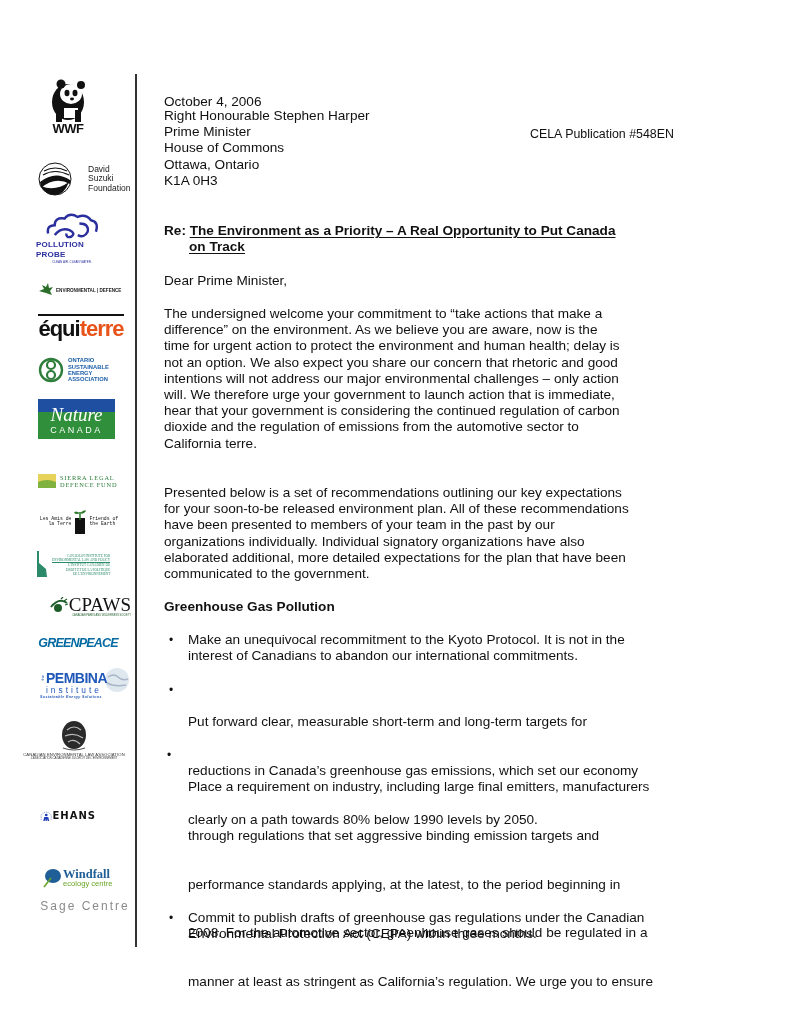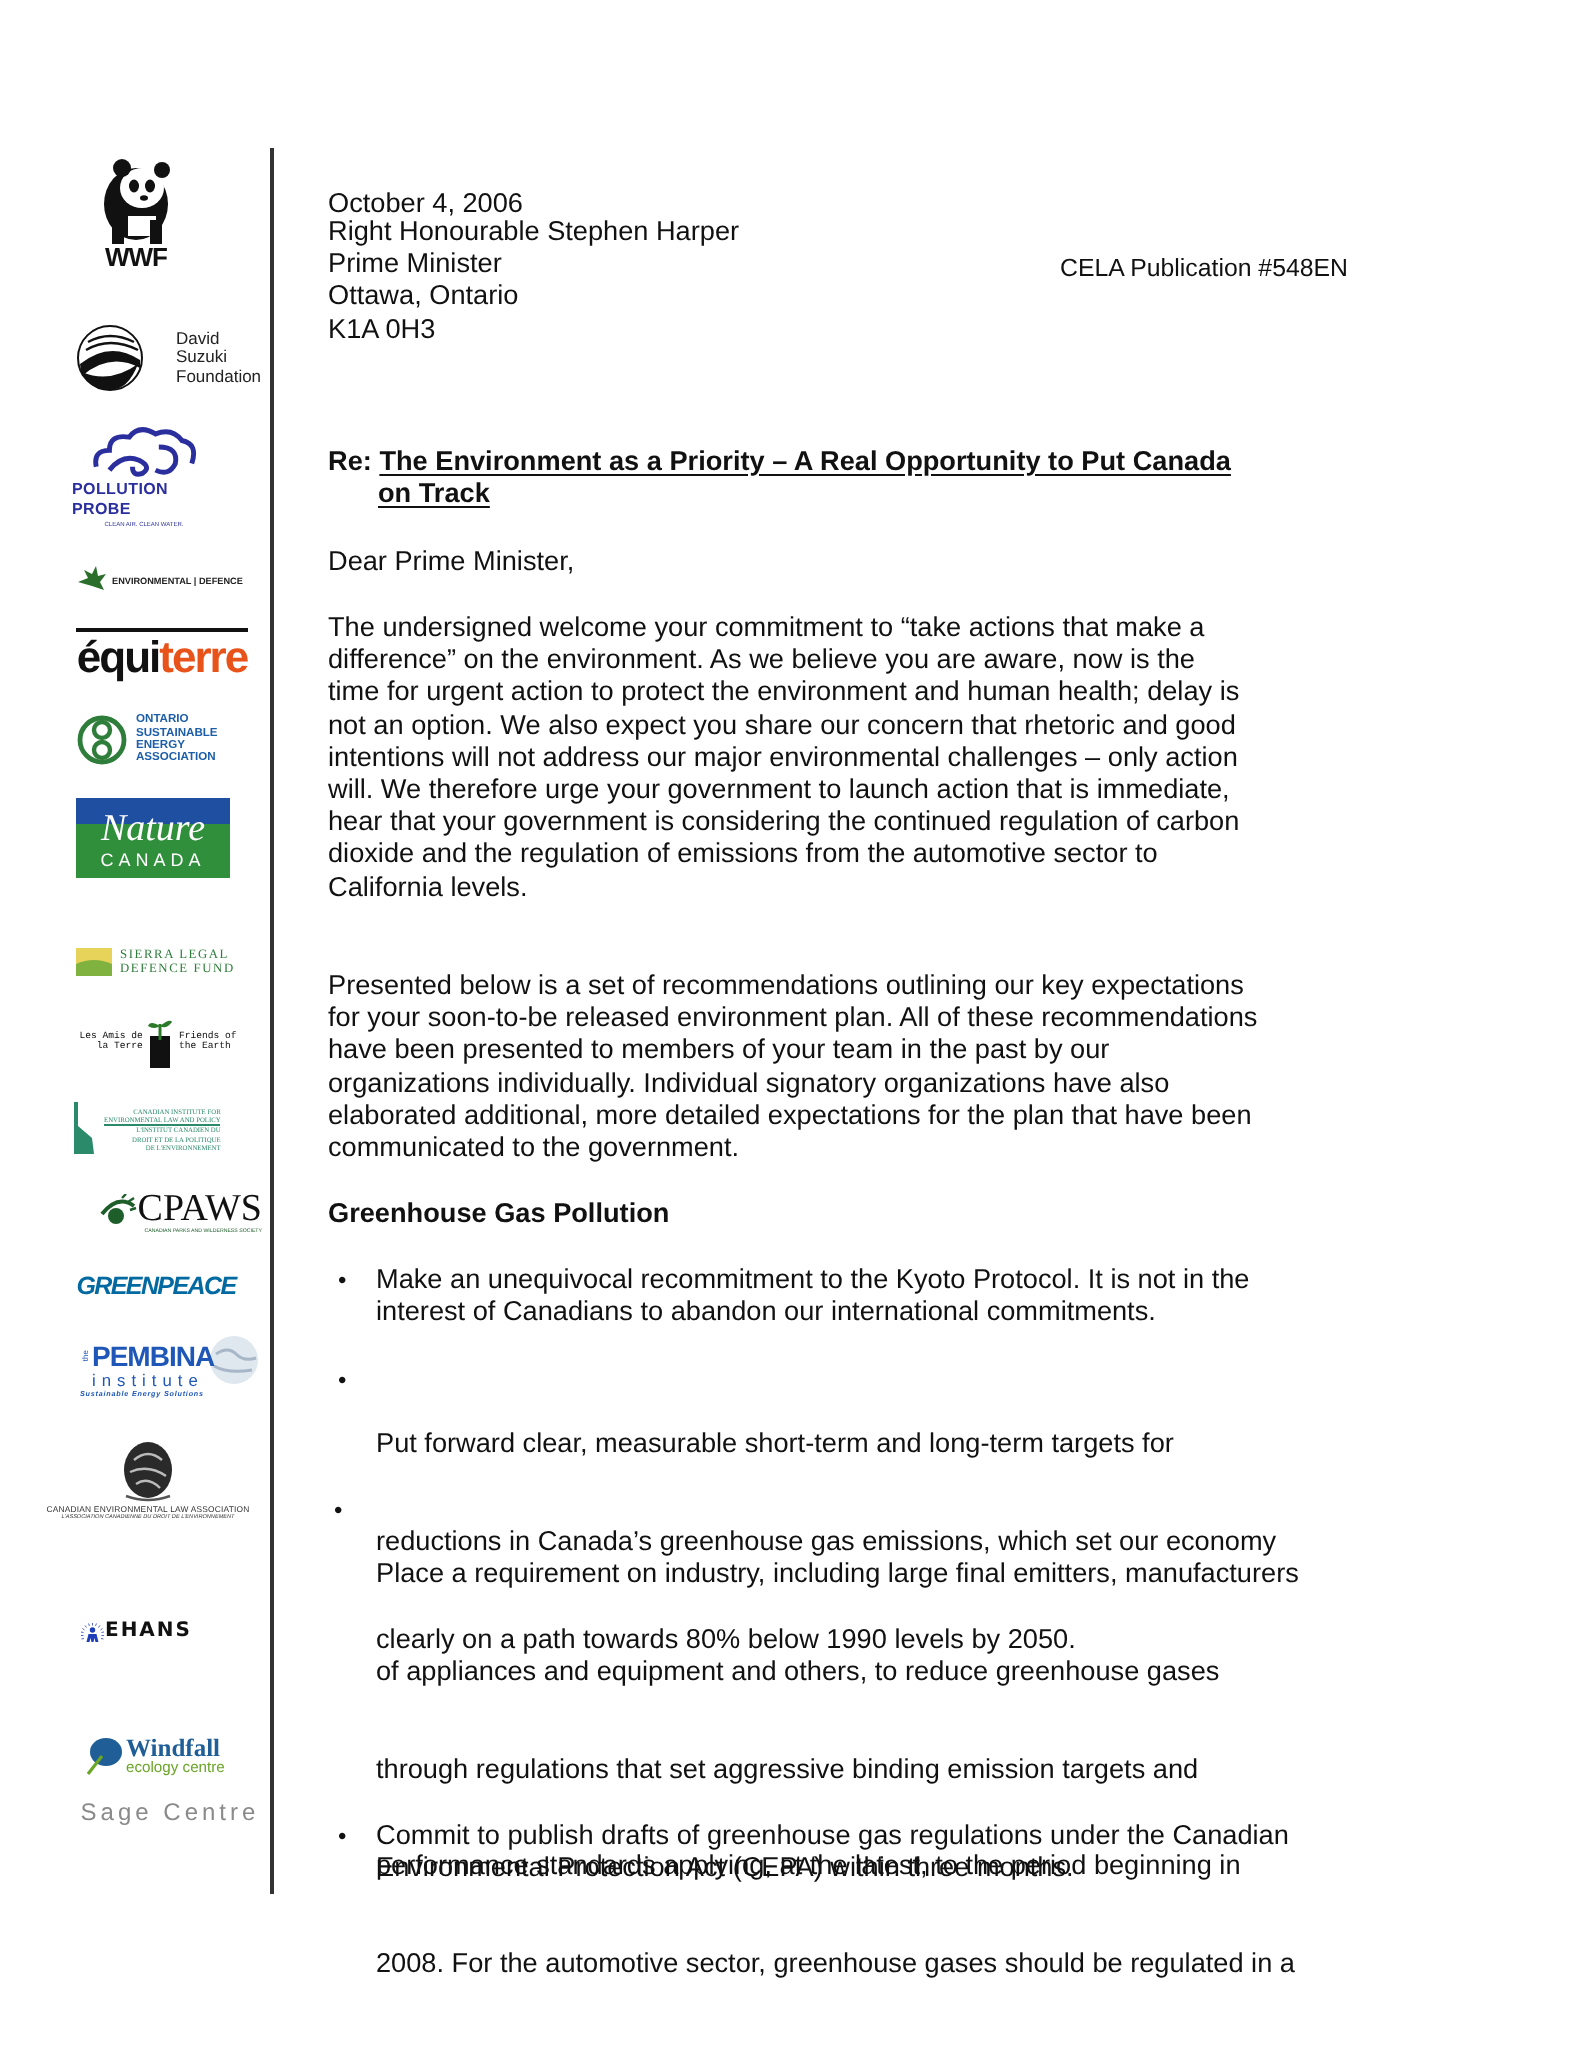--- a/index.html
+++ b/index.html
@@ -223,20 +223,21 @@
 
 <div class="divider"></div>
 
 <div class="main">
 
   <div class="blk" style="top:4px;margin-top:20px;">October 4, 2006</div>
 
   <div class="blk" style="top:38px;">
     <div>Right Honourable Stephen Harper</div>
     <div>Prime Minister</div>
+    <div>House of Commons</div>
     <div>Ottawa, Ontario</div>
     <div>K1A 0H3</div>
   </div>
 
   <div class="pub">CELA Publication #548EN</div>
 
   <div class="blk re" style="top:153px;">
     <div><span>Re:</span> <u>The Environment as a Priority – A Real Opportunity to Put Canada</u></div>
     <div class="reindent"><u>on Track</u></div>
   </div>
@@ -245,21 +246,21 @@
 
   <div class="blk p" style="top:236px;">
     <span class="l">The undersigned welcome your commitment to “take actions that make a</span>
     <span class="l">difference” on the environment.  As we believe you are aware, now is the</span>
     <span class="l">time for urgent action to protect the environment and human health; delay is</span>
     <span class="l">not an option. We also expect you share our concern that rhetoric and good</span>
     <span class="l">intentions will not address our major environmental challenges – only action</span>
     <span class="l">will.  We therefore urge your government to launch action that is immediate,</span>
     <span class="l">hear that your government is considering the continued regulation of carbon</span>
     <span class="l">dioxide and the regulation of emissions from the automotive sector to</span>
-    <span class="l">California levels.</span>
+    <span class="l">California terre.</span>
   </div>
 
   <div class="blk p" style="top:415px;">
     <span class="l">Presented below is a set of recommendations outlining our key expectations</span>
     <span class="l">for your soon-to-be released environment plan. All of these recommendations</span>
     <span class="l">have been presented to members of your team in the past by our</span>
     <span class="l">organizations individually. Individual signatory organizations have also</span>
     <span class="l">elaborated additional, more detailed expectations for the plan that have been</span>
     <span class="l">communicated to the government.</span>
   </div>
@@ -280,21 +281,20 @@
       <span class="l">Put forward clear, measurable short-term and long-term targets for</span>
       <span class="l"> reductions in Canada’s greenhouse gas emissions, which set our economy</span>
       <span class="l"> clearly on a path towards 80% below 1990 levels by 2050.</span>
     </div>
   </div>
 
   <div class="bullet" style="top:677px;">
     <span class="dot" style="left:3px;">•</span>
     <div class="txt" style="white-space:pre;">
       <span class="l"> Place a requirement on industry, including large final emitters, manufacturers</span>
-      <span class="l"> of appliances and equipment and others, to reduce greenhouse gases</span>
       <span class="l">through regulations that set aggressive binding emission targets and</span>
       <span class="l">performance standards applying, at the latest, to the period beginning in</span>
       <span class="l">2008. For the automotive sector, greenhouse gases should be regulated in a</span>
       <span class="l">manner at least as stringent as California’s regulation. We urge you to ensure</span>
       
       
       
     </div>
   </div>
 

